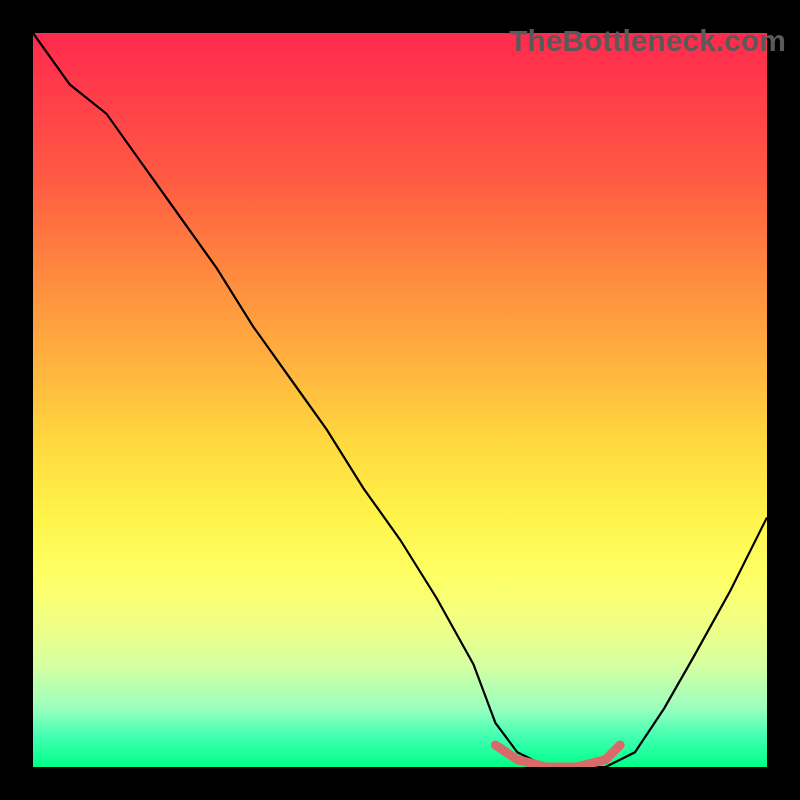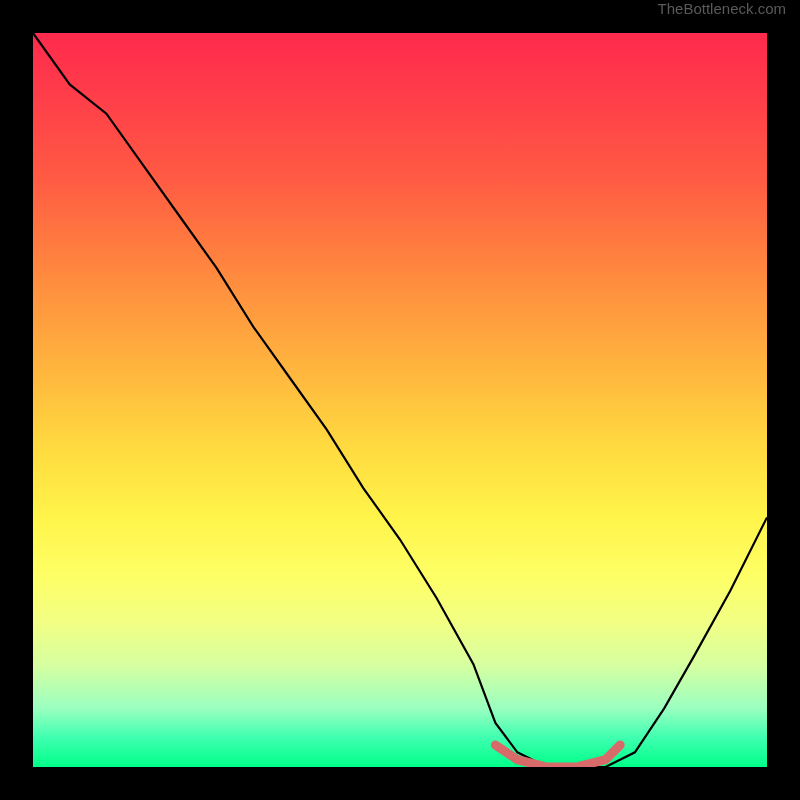--- a/index.html
+++ b/index.html
@@ -5,25 +5,25 @@
   * { margin: 0; padding: 0; box-sizing: border-box; }
   body {
     width: 800px;
     height: 800px;
     background: #000;
     position: relative;
     font-family: Arial, sans-serif;
   }
   .watermark {
     position: absolute;
-    top: 0;
+    top: 24px;
     right: 14px;
     color: #5a5a5a;
-    font-size: 15px;
-    font-weight: 400;
+    font-size: 30px;
+    font-weight: 700;
     z-index: 10;
   }
   .plot-area {
     position: absolute;
     left: 33px;
     top: 33px;
     width: 734px;
     height: 734px;
     overflow: hidden;
   }

